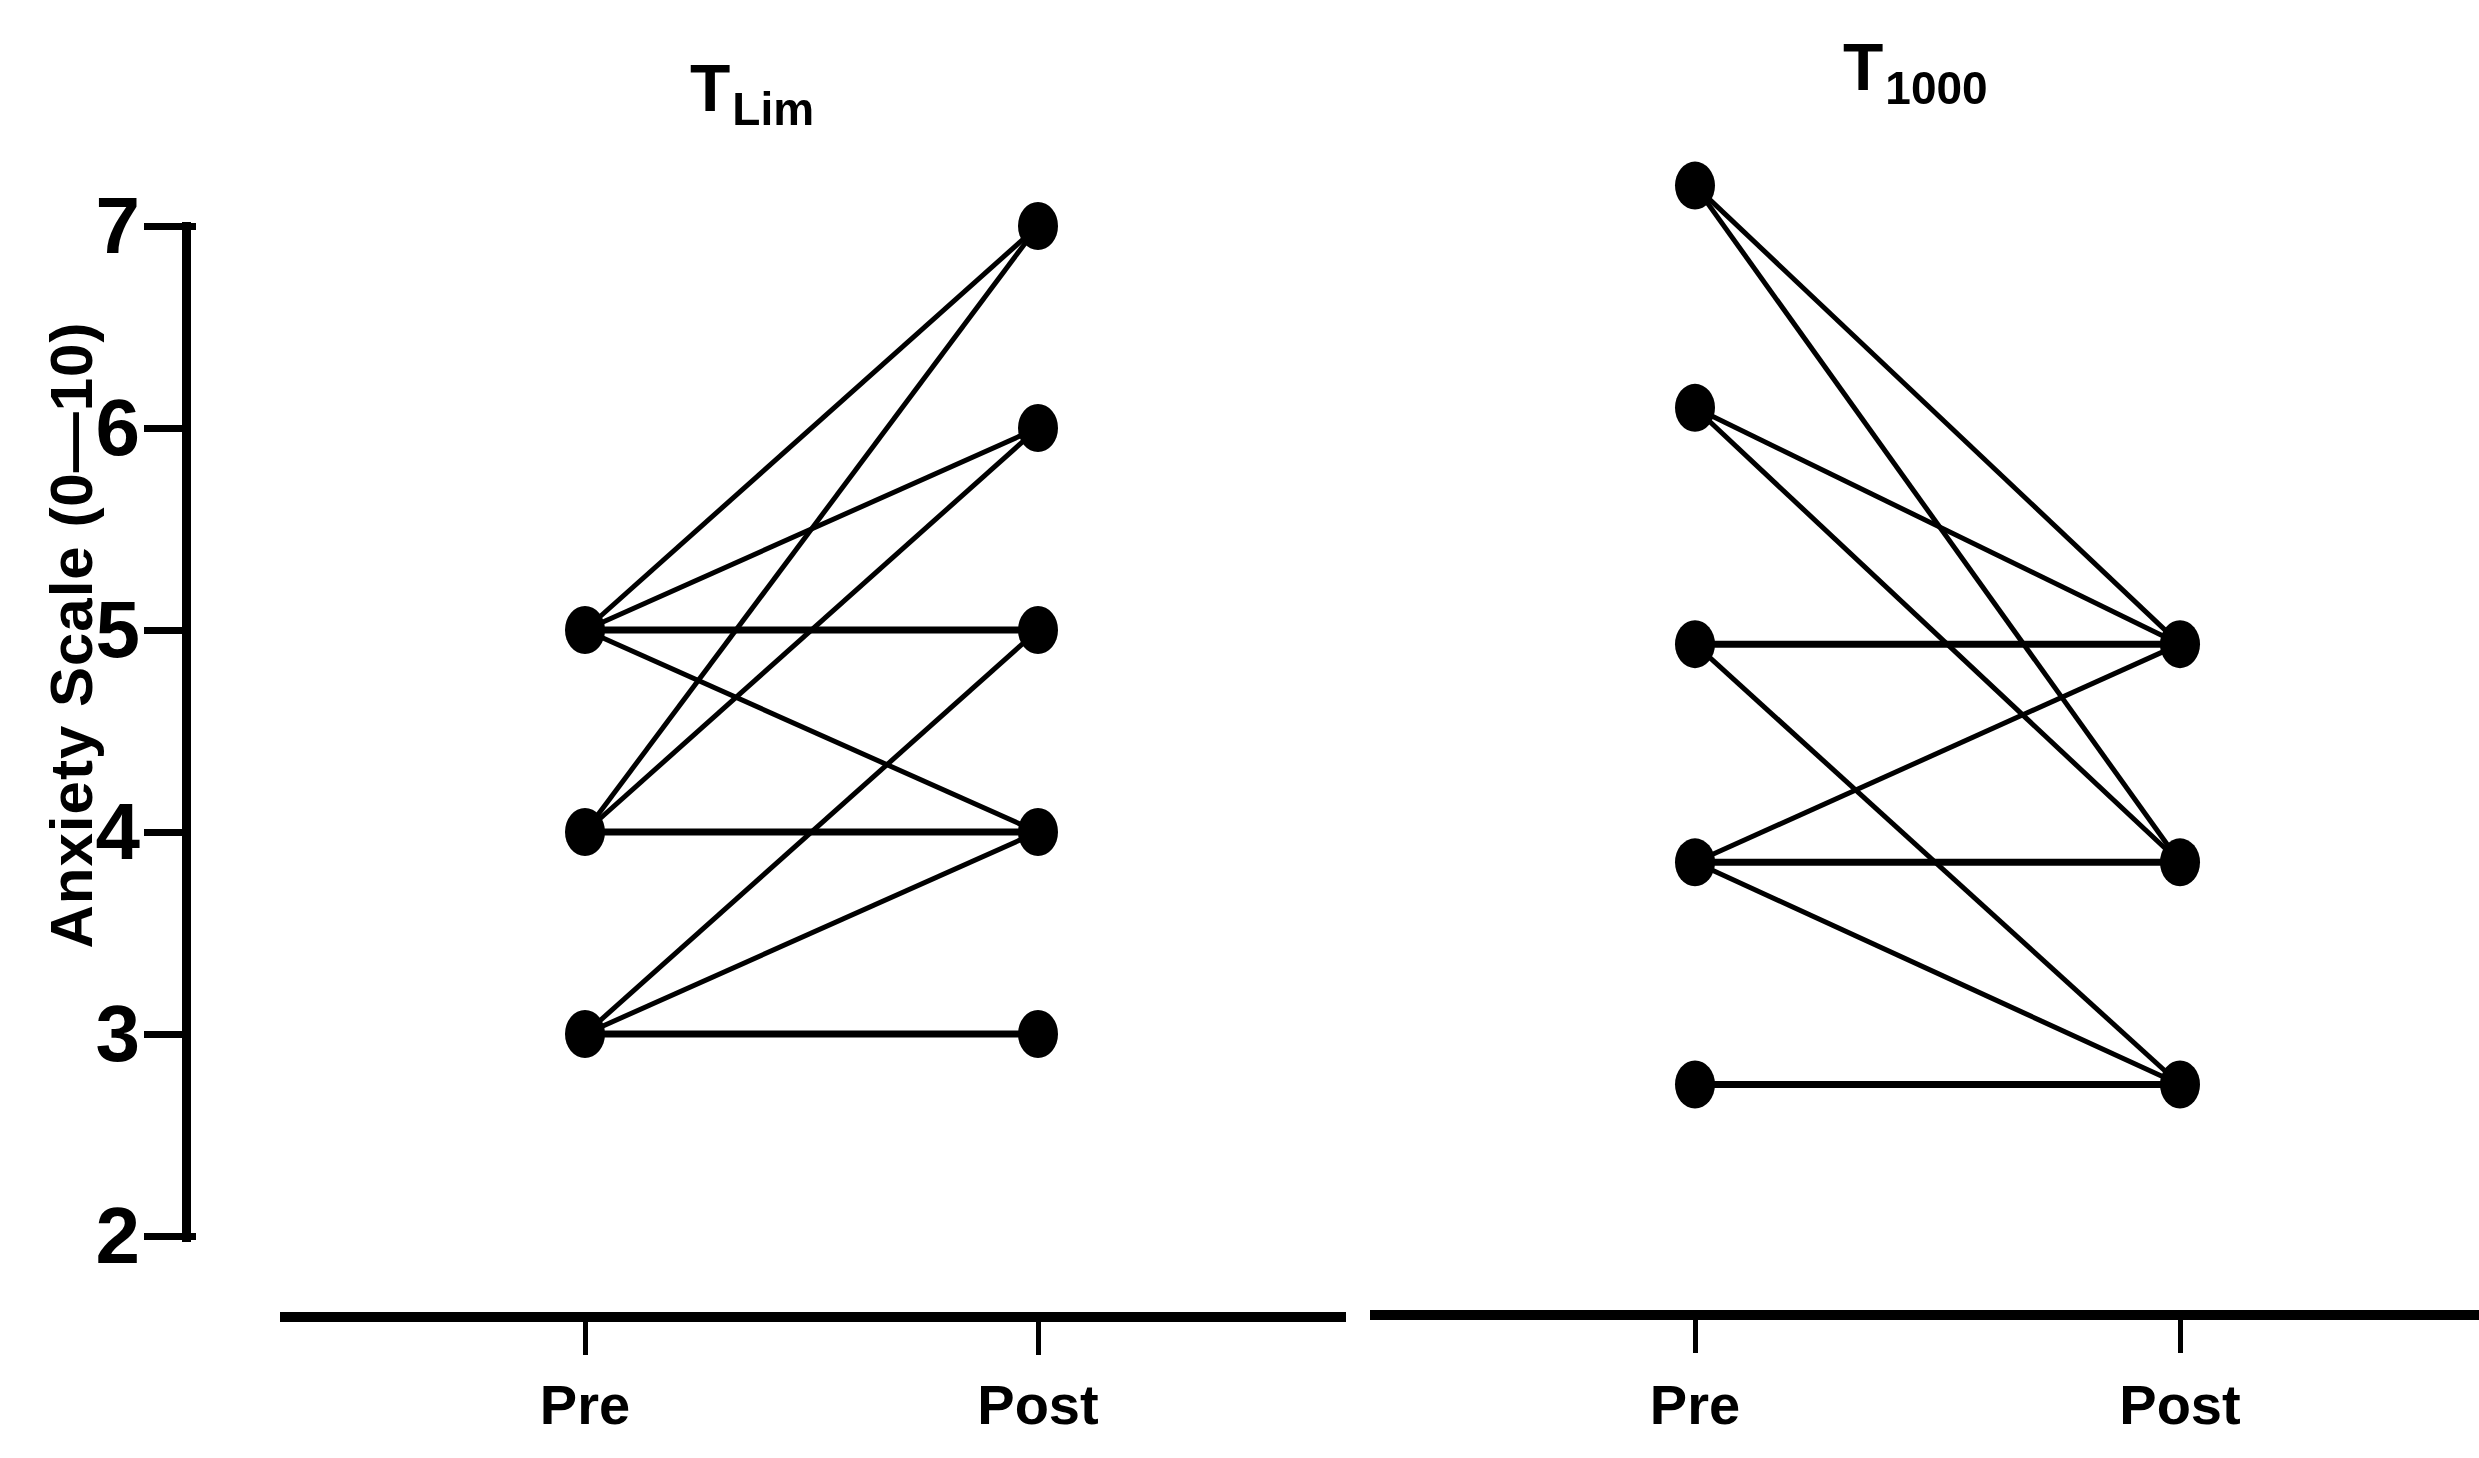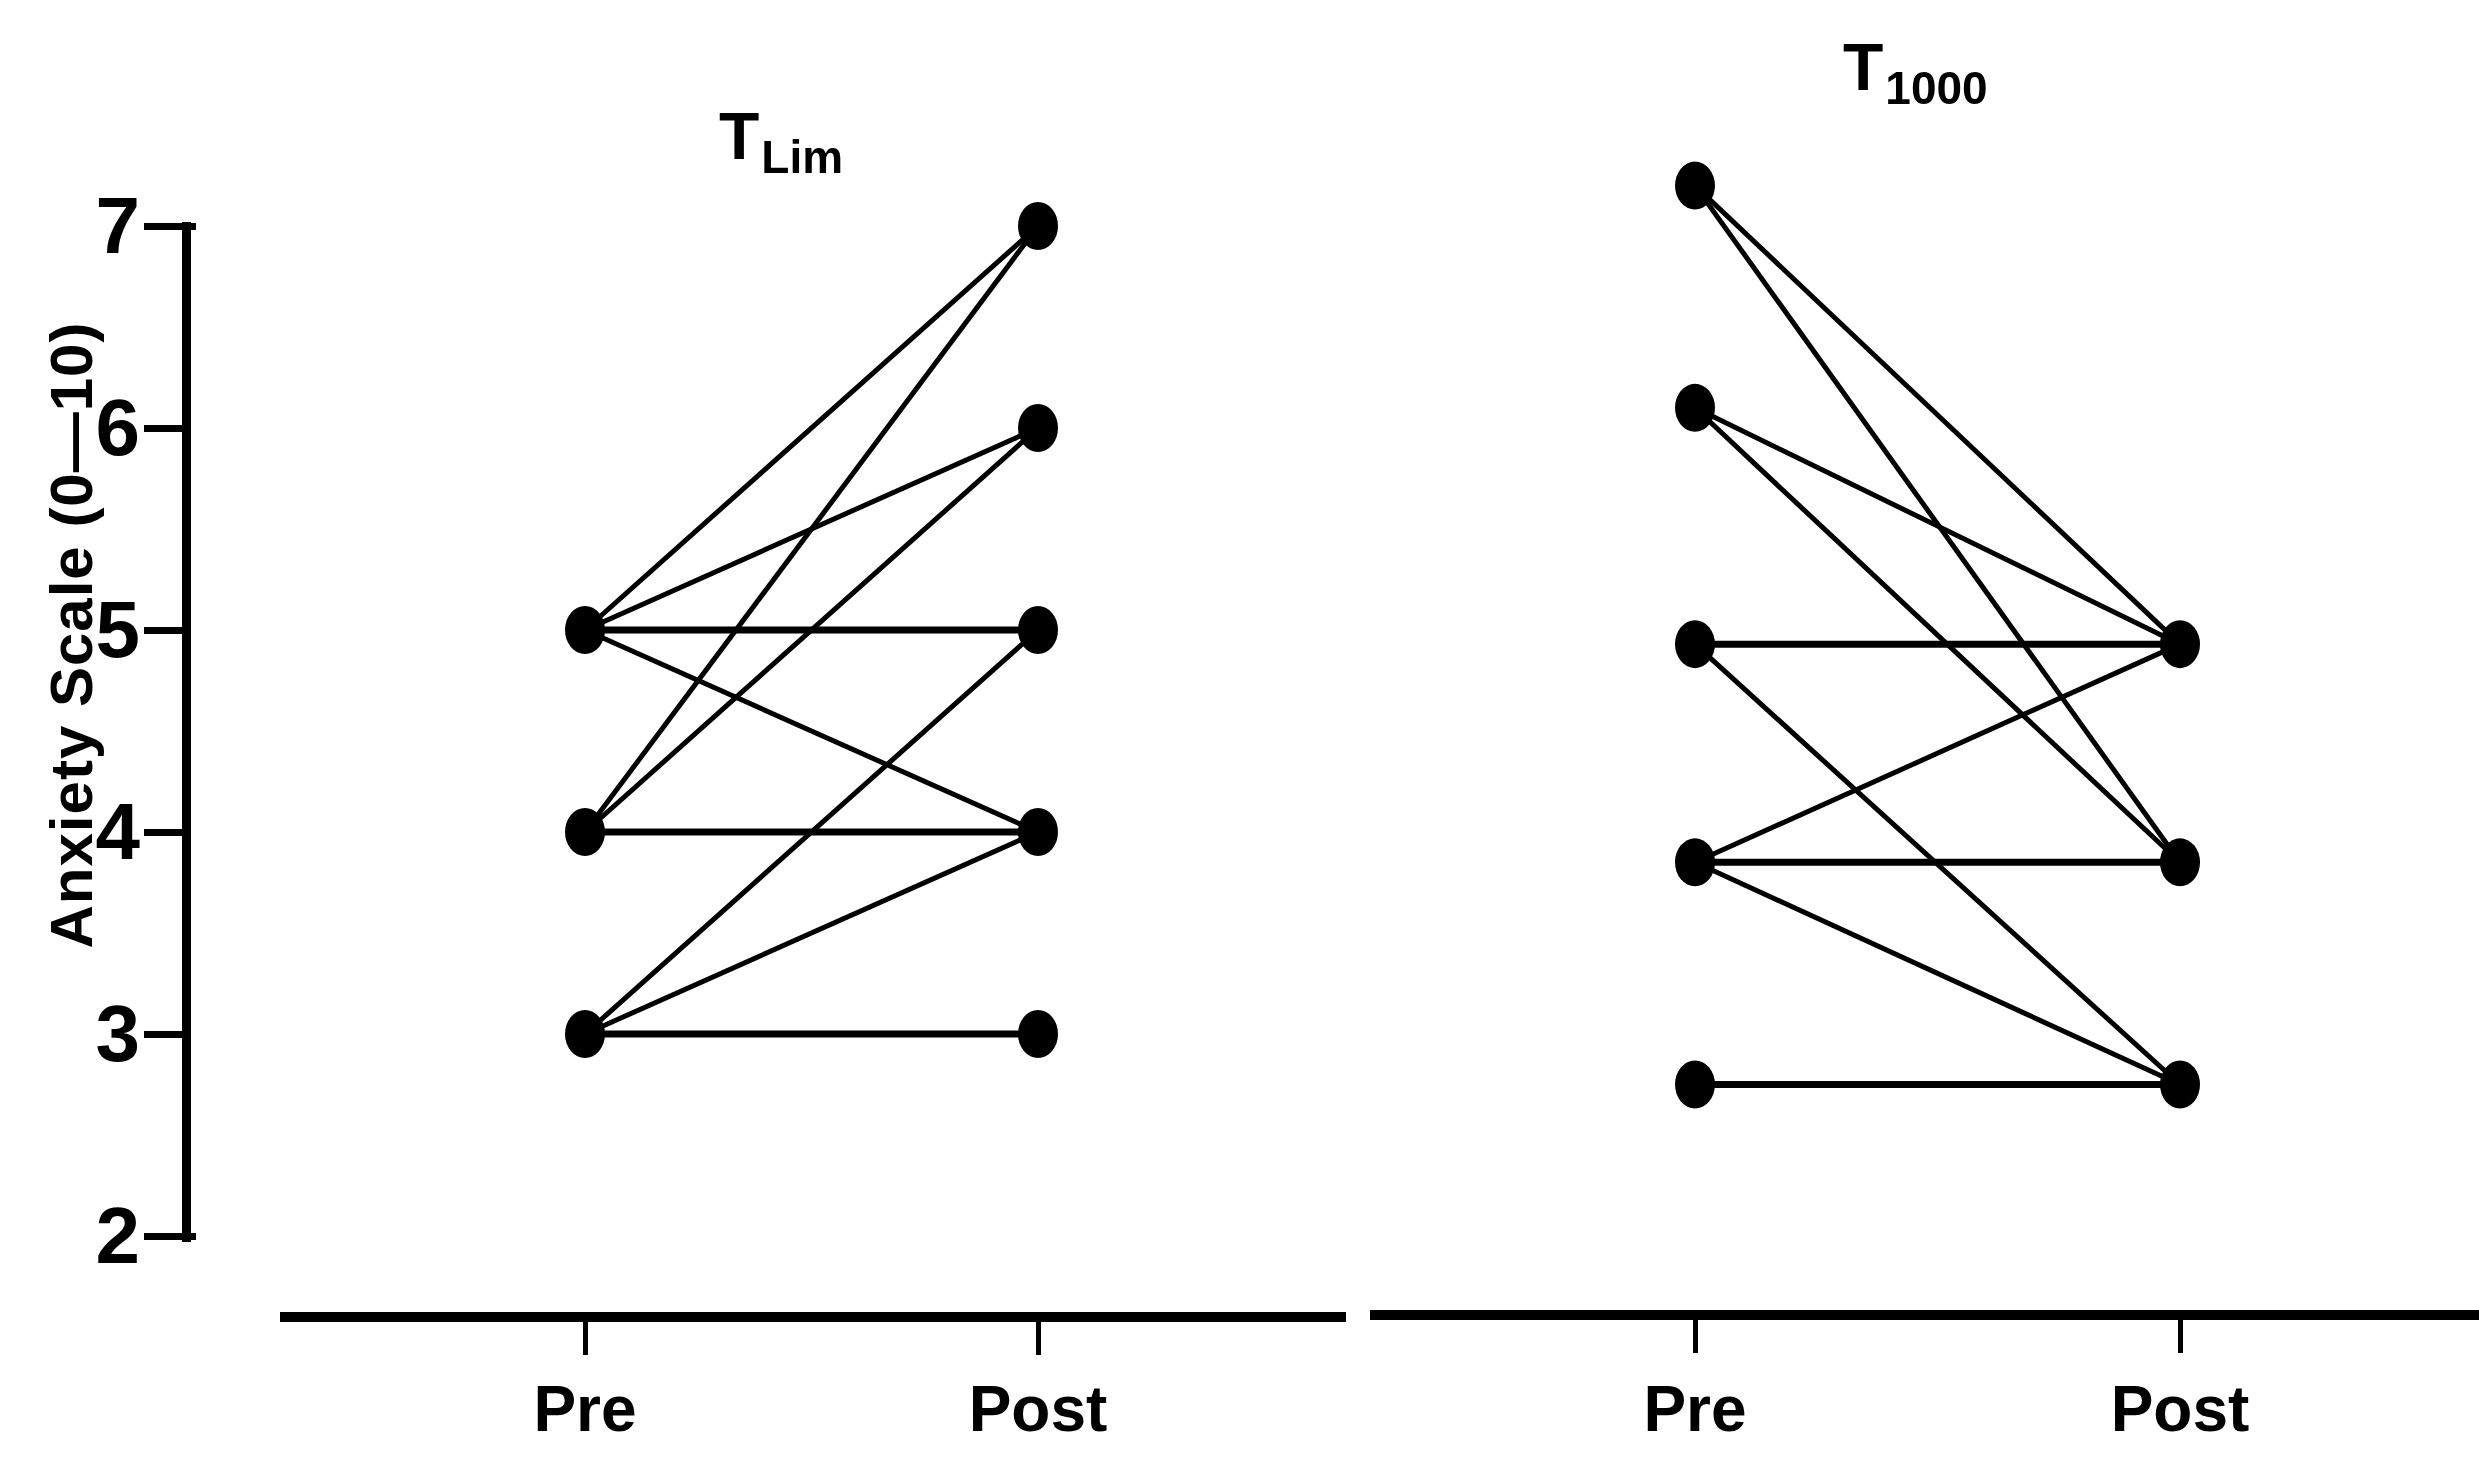--- a/index.html
+++ b/index.html
@@ -26,21 +26,21 @@
     text-align:center;font-size:60px;font-weight:bold;color:#000;
     letter-spacing:1px;white-space:nowrap;
   }
   .ptitle{position:absolute;color:#000;font-weight:bold;white-space:nowrap;}
   .ptitle .t{font-size:66px;}
   .ptitle .sub{font-size:46px;position:relative;top:14px;left:2px;}
   .baseline{position:absolute;height:10px;background:#000;}
   .xtick{position:absolute;width:5px;height:33px;background:#000;}
   .xcat-label{
     position:absolute;width:300px;margin-left:-150px;text-align:center;
-    font-size:64px;font-weight:bold;color:#000;
+    font-size:56px;font-weight:bold;color:#000;
   }
 </style>
 </head>
 <body>
 
 <div id="fig">
 
   <svg id="plot-svg" width="2479" height="1458" viewBox="0 0 2479 1458">
       <line x1="585" y1="630" x2="1038" y2="226" stroke="#000000" stroke-width="5"></line>
       <line x1="585" y1="630" x2="1038" y2="428" stroke="#000000" stroke-width="5"></line>
@@ -91,21 +91,21 @@
       <div class="ytick" style="left: 144px; width: 44px; top: 829px;"></div>
       <div class="ytick-label" style="top: 792px;">4</div>
       <div class="ytick" style="left: 144px; width: 44px; top: 1031px;"></div>
       <div class="ytick-label" style="top: 994px;">3</div>
       <div class="ytick" style="left: 144px; width: 52px; top: 1233px;"></div>
       <div class="ytick-label" style="top: 1196px;">2</div>
     </div>
 
   <div class="ytitle">Anxiety Scale (0—10)</div>
 
-  <div class="ptitle" style="left:719px;top:50px;margin-top:48px;">
+  <div class="ptitle" style="left:690px;top:50px;">
     <span class="t">T</span><span class="sub">Lim</span>
   </div>
   <div class="ptitle" style="left:1843px;top:29px;">
     <span class="t">T</span><span class="sub">1000</span>
   </div>
 
   <div class="baseline" style="left:280px;top:1312px;width:1066px;"></div>
   <div class="baseline" style="left:1370px;top:1310px;width:1109px;"></div>
 
   <div id="xticks">

